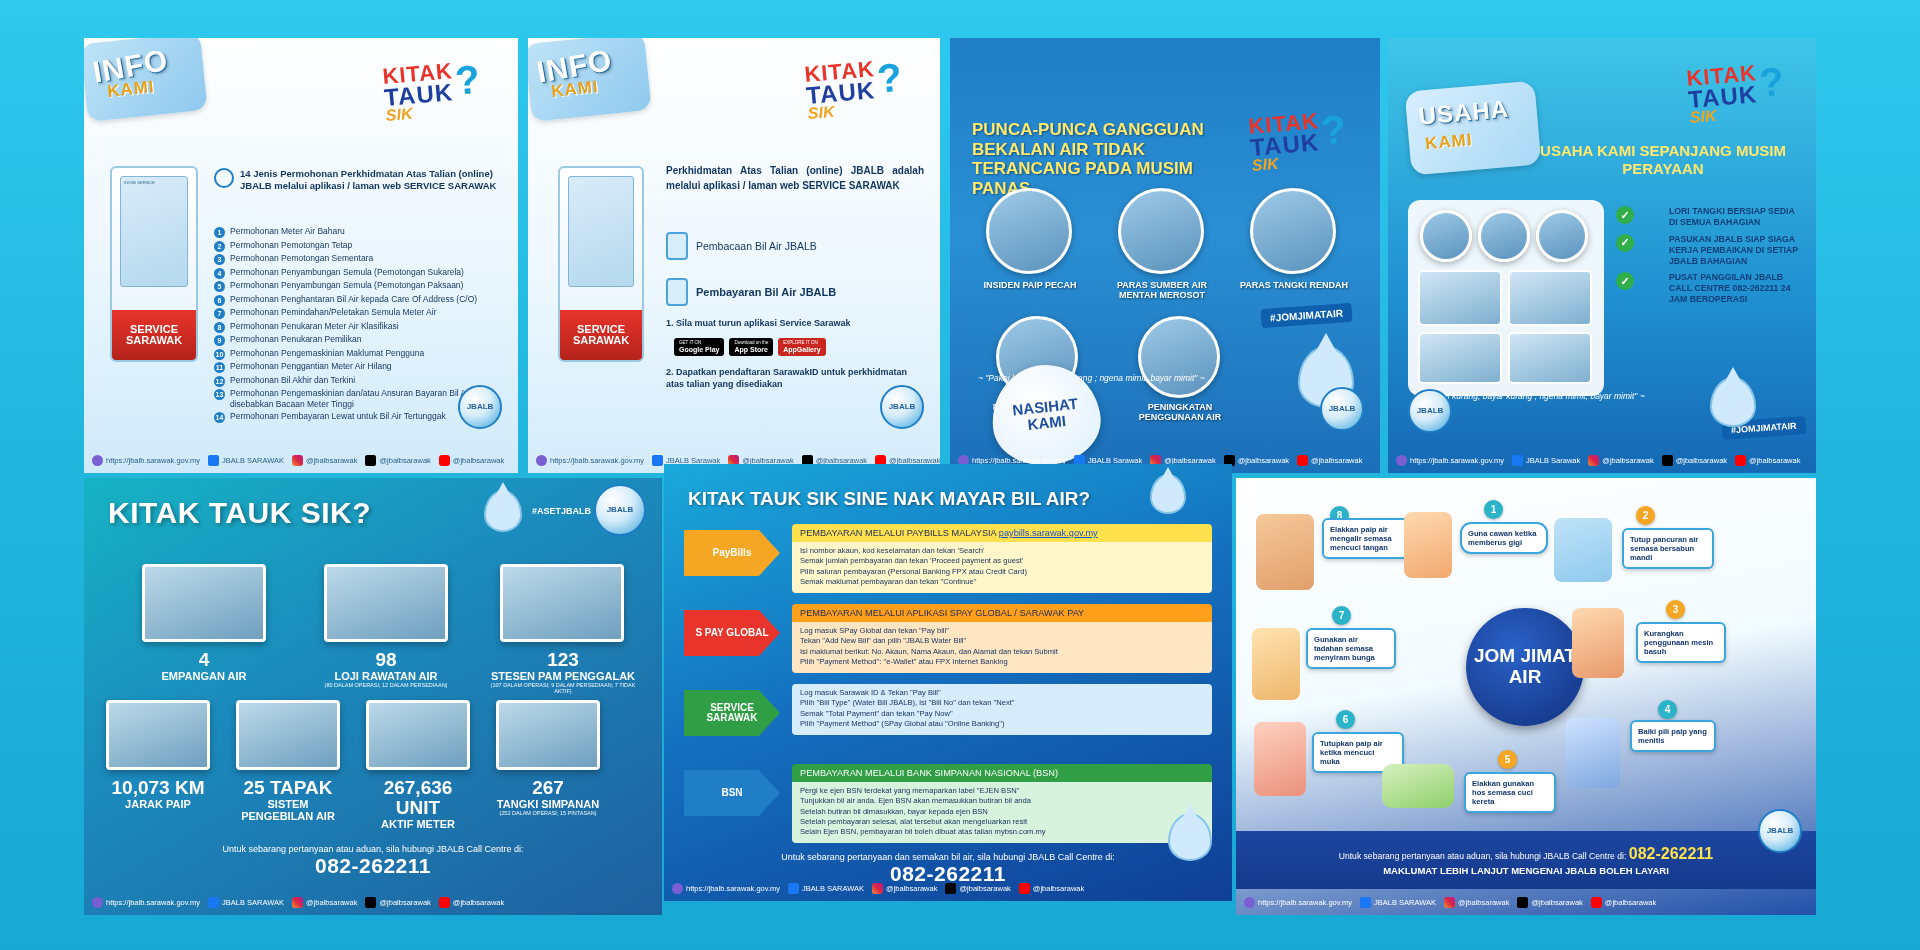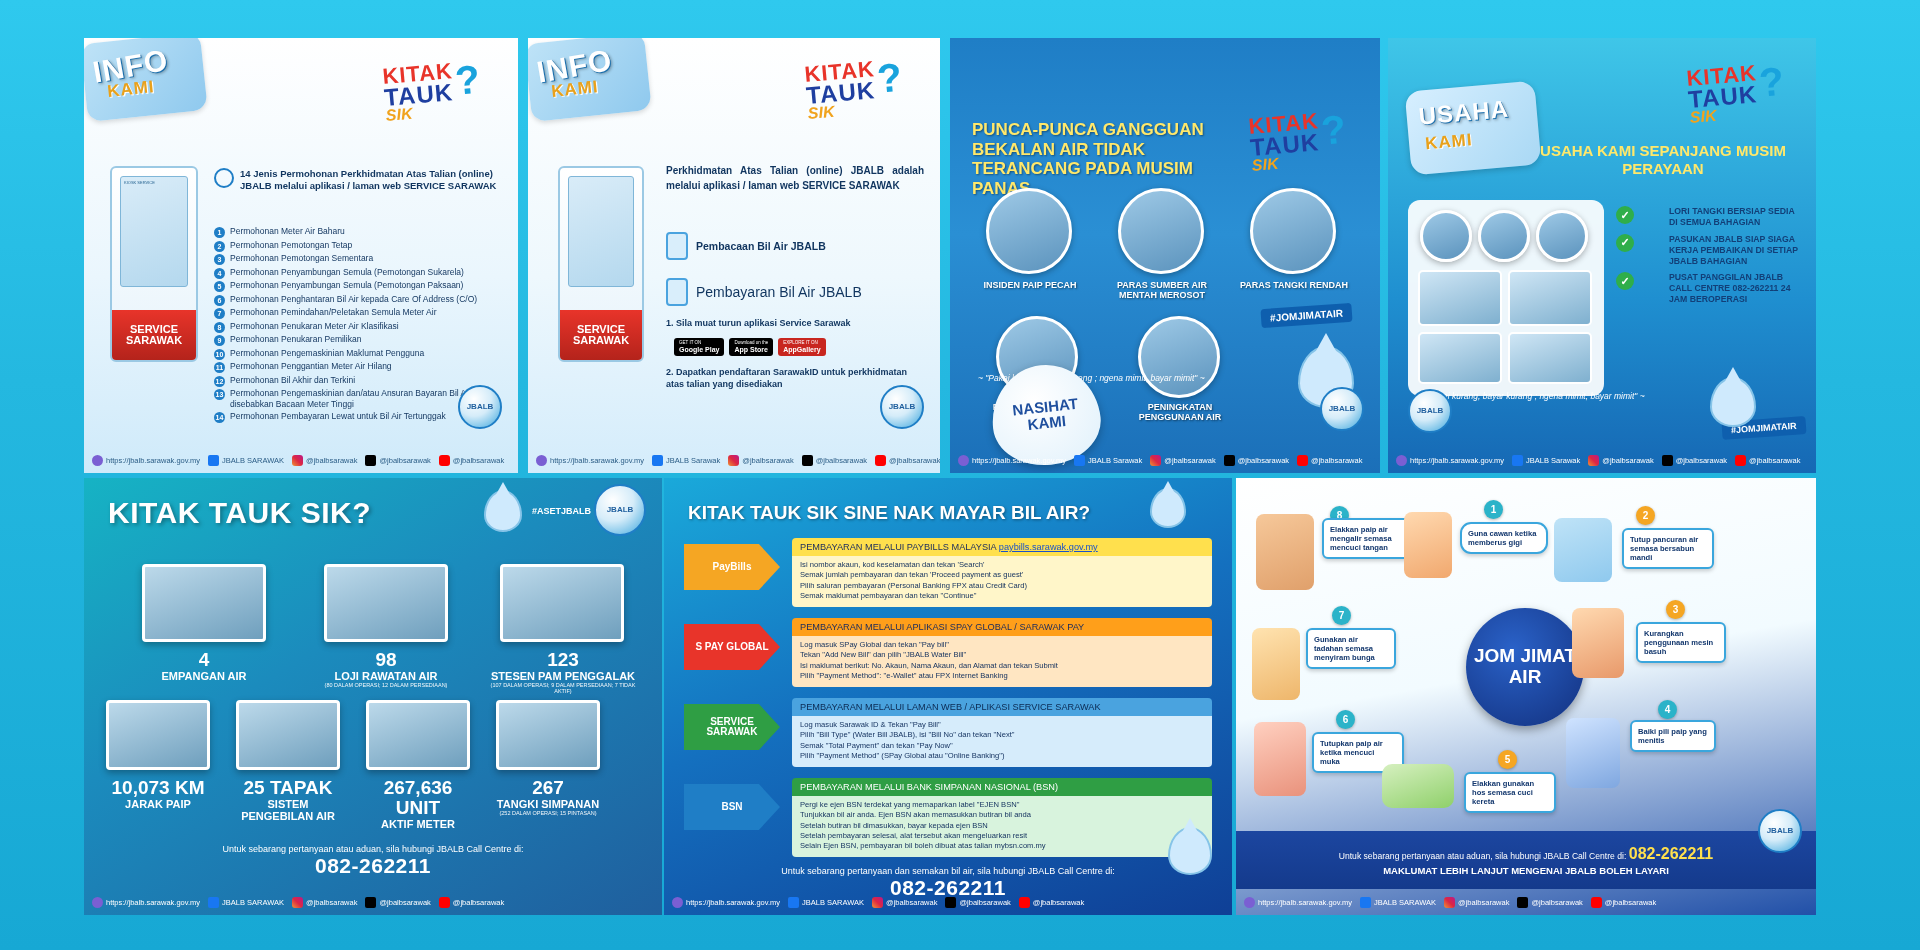--- a/index.html
+++ b/index.html
@@ -25,21 +25,21 @@
         background: linear-gradient(180deg,#ffffff 0%, #eaf6fd 55%, #cfeafa 100%); }
   .p2 { left: 528px; top: 38px; width: 412px; height: 435px;
         background: linear-gradient(180deg,#ffffff 0%, #eef8fd 55%, #d4ecfb 100%); }
   .p3 { left: 950px; top: 38px; width: 430px; height: 435px;
         background: linear-gradient(180deg,#1f7ec6 0%, #2a8fd4 45%, #1b6fb8 100%); }
   .p4 { left: 1388px; top: 38px; width: 428px; height: 435px;
         background: linear-gradient(180deg,#3fc6e8 0%, #1f8fd0 60%, #1668b4 100%); }
   
   .p5 { left: 84px; top: 478px; width: 578px; height: 437px;
         background: linear-gradient(150deg,#16b3c4 0%, #1b8bbd 40%, #1f5f9e 100%); }
-  .p6 { left: 664px; top: 478px; width: 568px; height: 437px;
+  .p6 { left: 664px; top: 464px; width: 568px; height: 437px;
         background: linear-gradient(160deg,#1aa9da 0%, #1470bf 45%, #0f3f96 100%); }
   .p7 { left: 1236px; top: 478px; width: 580px; height: 437px;
         background: linear-gradient(170deg,#ffffff 0%, #f2fbff 45%, #2150a8 100%); }
 
   
   .kitak-logo {
     position: absolute; font-weight: bold; line-height: 0.92;
     transform: rotate(-5deg);
   }
   .kitak-logo .k1 { color: #e8342a; font-size: 22px; letter-spacing: 1px; }
@@ -367,25 +367,25 @@
 
     <div class="kiosk" style="left:30px; top:128px; width:86px; height:196px;">
       <div class="kiosk-screen"></div>
       <div class="kiosk-base">SERVICE SARAWAK</div>
     </div>
 
     <div style="position:absolute; left:138px; top:126px; width:258px; font-size:10px; font-weight:bold; color:#10355f; line-height:1.45; text-align:justify;">Perkhidmatan Atas Talian (online) JBALB adalah melalui aplikasi / laman web SERVICE SARAWAK</div>
 
     <div style="position:absolute; left:138px; top:194px; display:flex; gap:8px; align-items:center;">
       <div style="width:22px;height:28px;border-radius:4px;background:#d9eefb;border:2px solid #4aa3df;"></div>
-      <div style="font-size:10.5px;font-weight:bold;color:#10355f;">Pembacaan Bil Air JBALB</div>
+      <div style="font-size:10.5px;font-weight:normal;color:#10355f;">Pembacaan Bil Air JBALB</div>
     </div>
     <div style="position:absolute; left:138px; top:240px; display:flex; gap:8px; align-items:center;">
       <div style="width:22px;height:28px;border-radius:4px;background:#d9eefb;border:2px solid #4aa3df;"></div>
-      <div style="font-size:14px;font-weight:normal;color:#10355f;">Pembayaran Bil Air JBALB</div>
+      <div style="font-size:11px;font-weight:bold;color:#10355f;">Pembayaran Bil Air JBALB</div>
     </div>
 
     <div style="position:absolute; left:138px; top:280px; font-size:9px; font-weight:bold; color:#10355f;">1. Sila muat turun aplikasi Service Sarawak</div>
 
     <div class="store-badges" style="left:146px; top:300px;">
       <div class="sb">
         <div><span style="font-size:4.5px">GET IT ON</span><b>Google Play</b></div>
       </div>
       <div class="sb">
         <div><span style="font-size:4.5px">Download on the</span><b>App Store</b></div>
@@ -671,21 +671,20 @@
           <li>Isi maklumat berikut: No. Akaun, Nama Akaun, dan Alamat dan tekan Submit</li>
           <li>Pilih "Payment Method": "e-Wallet" atau FPX Internet Banking</li>
         </ul>
       </div>
     </div>
 
     <div class="arrow-tag" style="left:20px; top:226px; background:#2f9e44;">
       <span>SERVICE SARAWAK</span>
     </div>
     <div class="paybox" style="left:128px; top:220px; width:420px;">
-      <div class="ph" style="background:#4aa3df; color:#0c2a52;">PEMBAYARAN MELALUI LAMAN WEB / APLIKASI SERVICE SARAWAK</div>
       <div class="pb" style="background:#d6ecfb;">
         <ul style="margin:0; padding-left:14px;">
           <li>Log masuk Sarawak ID &amp; Tekan "Pay Bill"</li>
           <li>Pilih "Bill Type" (Water Bill JBALB), isi "Bill No" dan tekan "Next"</li>
           <li>Semak "Total Payment" dan tekan "Pay Now"</li>
           <li>Pilih "Payment Method" (SPay Global atau "Online Banking")</li>
         </ul>
       </div>
     </div>
 

